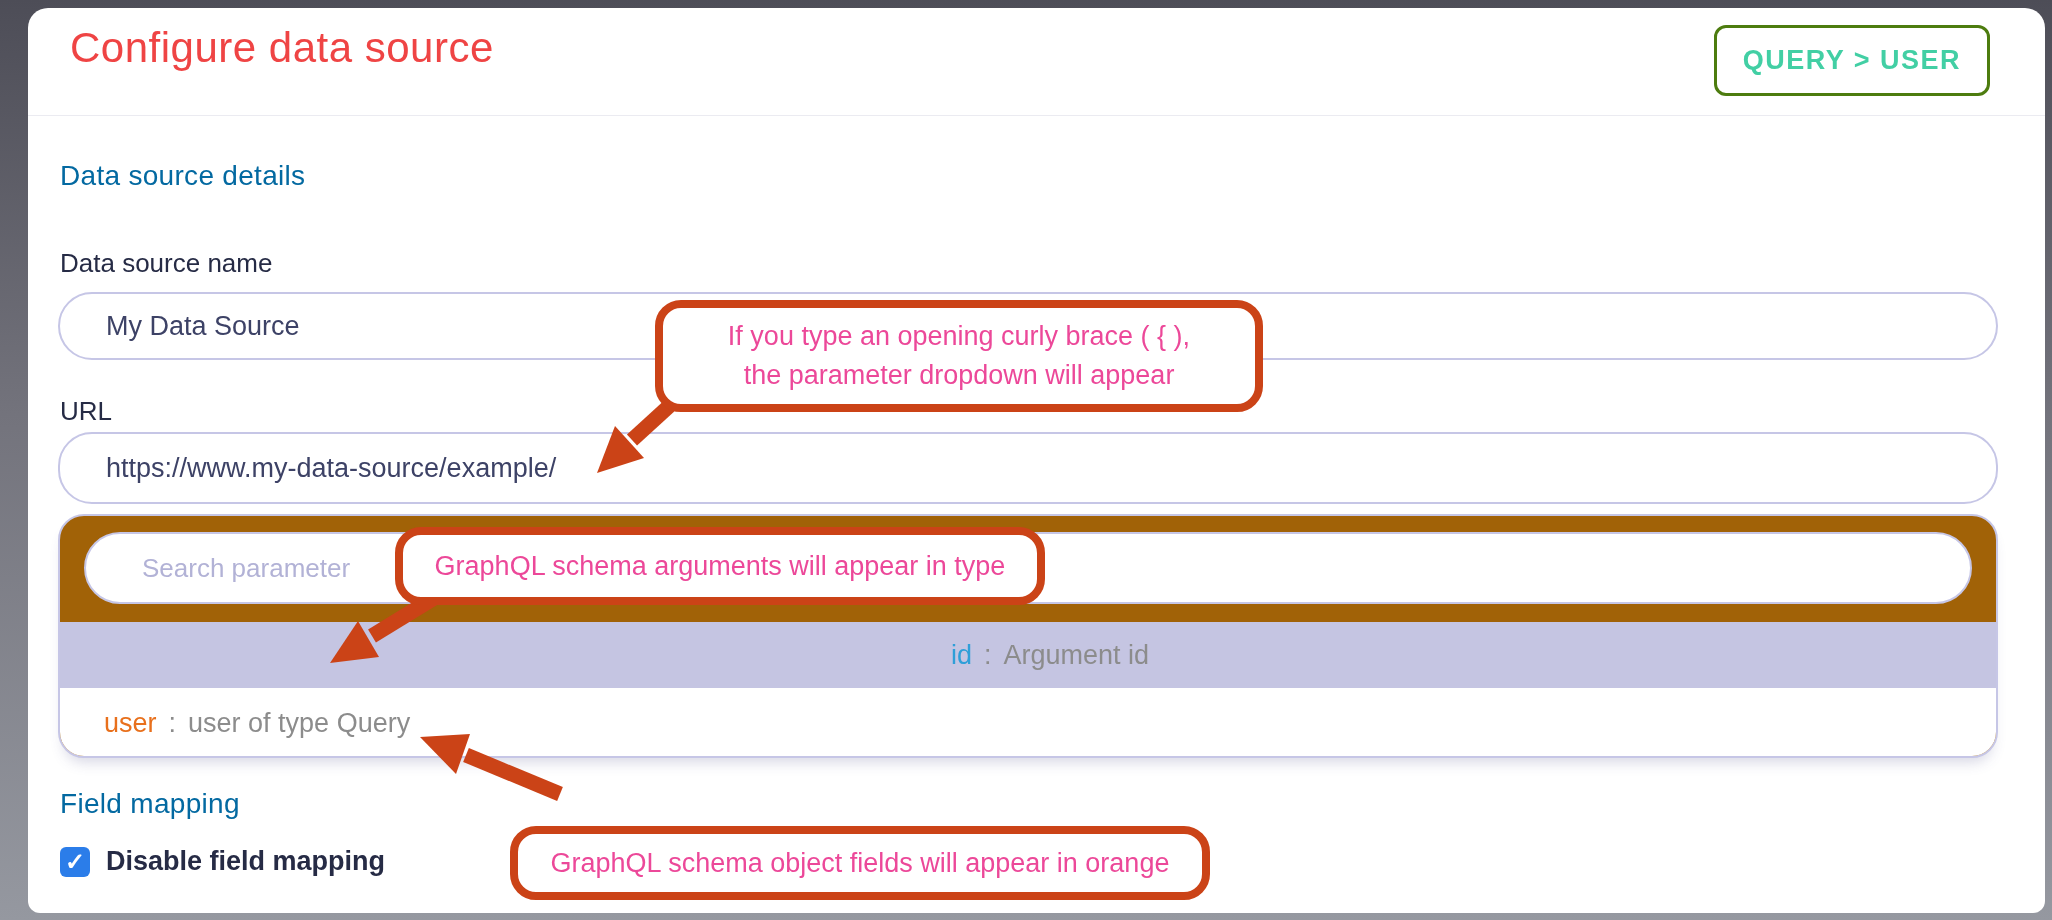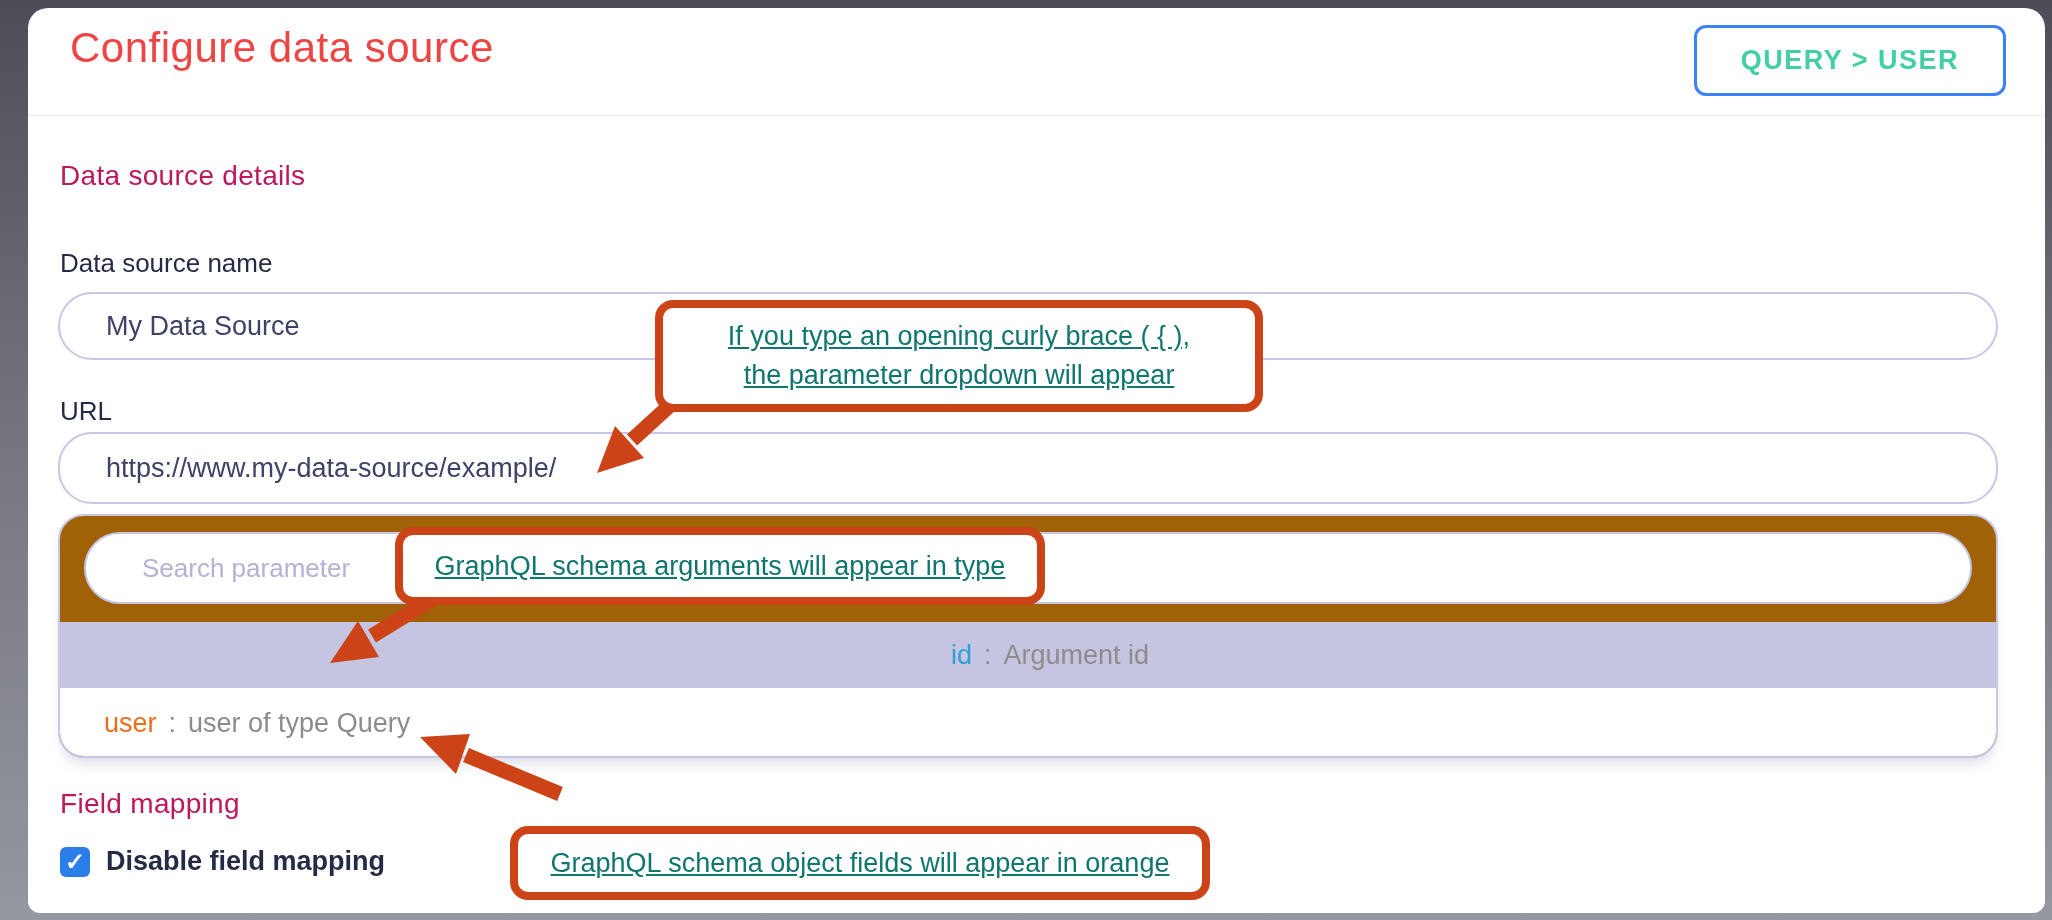--- a/index.html
+++ b/index.html
@@ -10,31 +10,31 @@
   }
   .panel{
     position:absolute;left:28px;top:8px;width:2017px;height:905px;
     background:#ffffff;border-radius:20px 20px 12px 12px;
   }
   .title{
     position:absolute;left:42px;top:16px;
     font-size:42px;font-weight:500;color:#ef4444;letter-spacing:.5px;
   }
   .badge{
-    position:absolute;right:39px;top:17px;
-    border:3px solid #3b82f6;border-radius:12px;color:#42cfa4;
+    position:absolute;right:55px;top:17px;
+    border:3px solid #4d7c0f;border-radius:12px;color:#42cfa4;
     font-size:27px;font-weight:bold;letter-spacing:1.5px;
-    padding:17px 44px;background:#fff;
+    padding:17px 26px;background:#fff;
   }
   .header-divider{
     position:absolute;left:0;right:0;top:107px;height:1px;background:#ebebf1;
   }
   .section-heading{
     position:absolute;left:32px;
-    font-size:28px;font-weight:500;color:#be185d;letter-spacing:.3px;
+    font-size:28px;font-weight:500;color:#0369a1;letter-spacing:.3px;
   }
   .field-label{
     position:absolute;left:32px;
     font-size:26px;font-weight:500;color:#262b45;
   }
   .text-input{
     position:absolute;left:30px;width:1940px;height:68px;
     border:2px solid #c6c6e6;border-radius:34px;background:#fff;
     font-family:"Liberation Sans", sans-serif;
     font-size:27px;font-weight:500;color:#3d4266;
@@ -65,24 +65,24 @@
   .checkbox-row{
     position:absolute;left:32px;top:838px;display:flex;align-items:center;gap:16px;
   }
   .checkbox{
     width:30px;height:30px;background:#2b7de9;border-radius:6px;
     color:#fff;font-size:24px;font-weight:bold;
     display:flex;align-items:center;justify-content:center;cursor:pointer;
   }
   .checkbox-label{font-size:27px;font-weight:600;color:#262b45;}
   .callout{
-    position:absolute;background:#fff;border:8px solid #cb4317;border-radius:18px;
+    position:absolute;background:#fff;border:8px solid #cb4317;border-radius:26px;
     display:flex;flex-direction:column;align-items:center;justify-content:center;
-    text-align:center;font-size:27px;color:#0f766e;line-height:39px;
-    box-sizing:border-box;z-index:30;text-decoration:underline;
+    text-align:center;font-size:27px;color:#ec4899;line-height:39px;
+    box-sizing:border-box;z-index:30;
   }
   #callout-url{left:655px;top:300px;width:608px;height:112px;}
   #callout-blue{left:395px;top:527px;width:650px;height:78px;}
   #callout-orange{left:510px;top:786px;width:700px;height:74px;margin-top:40px;}
   #arrow-layer{position:absolute;left:0;top:0;width:2052px;height:920px;pointer-events:none;z-index:25;}
 </style>
 </head>
 <body>
 
 <div class="panel">

